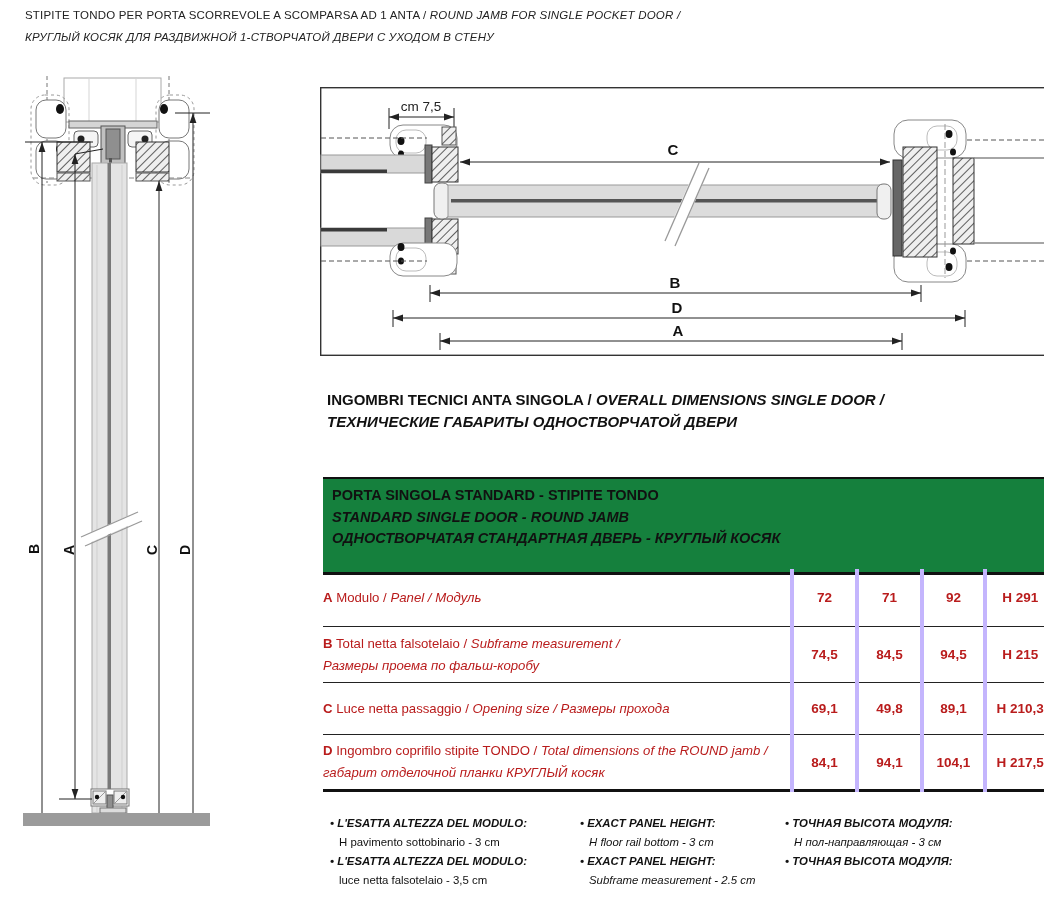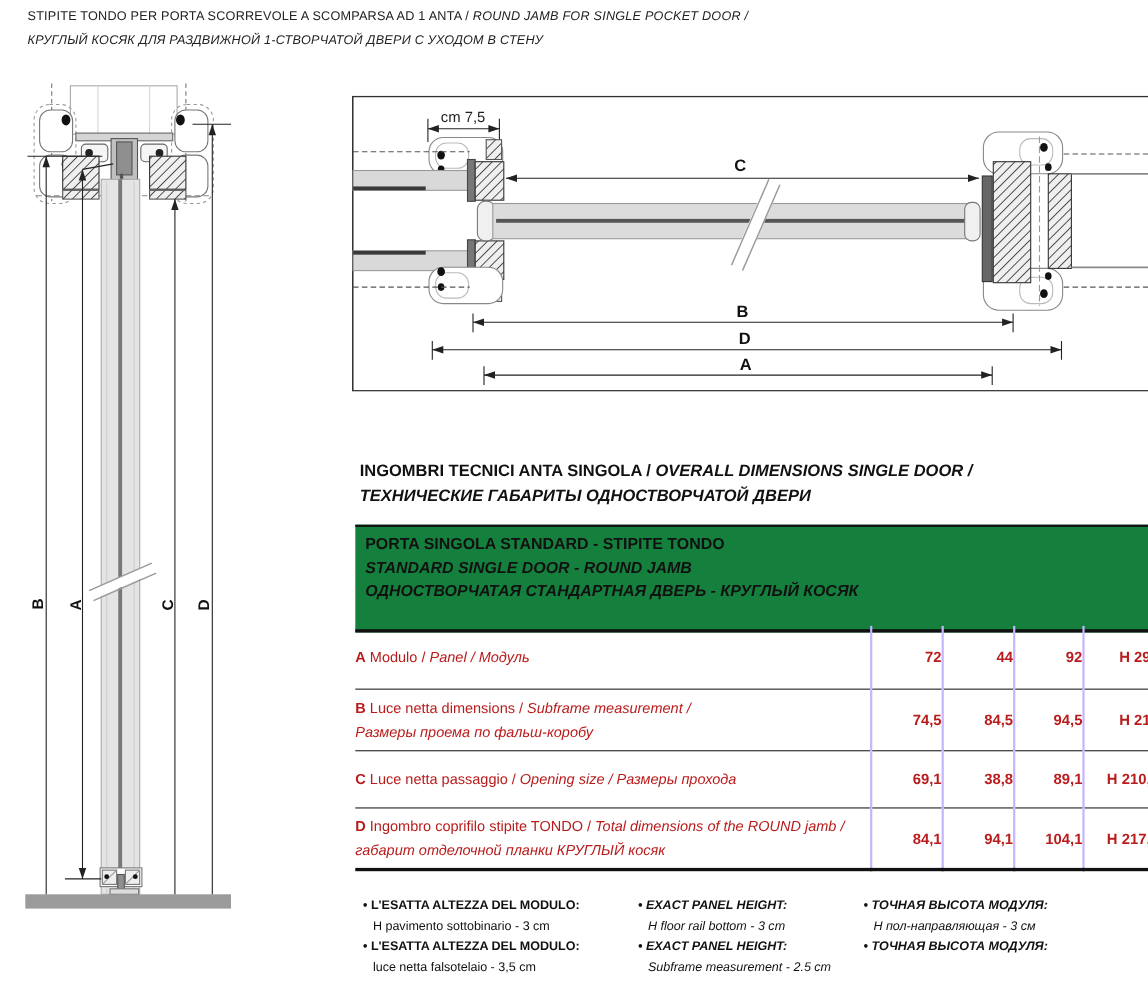--- a/index.html
+++ b/index.html
@@ -5,41 +5,41 @@
   html,body{margin:0;padding:0;background:#fff;}
   .page{position:relative;width:1044px;height:898px;background:#fff;overflow:hidden;
         font-family:"Liberation Sans",sans-serif;color:#1a1a1a;margin-left:17px;}
   
   .hdr{position:absolute;left:8px;top:4px;font-size:11.5px;letter-spacing:.2px;line-height:22px;color:#222;}
   
   .drawing-v{position:absolute;left:0;top:70px;}
   .drawing-h{position:absolute;left:303px;top:87px;}
   svg text{font-family:"Liberation Sans",sans-serif;}
   
-  .sec-title{position:absolute;left:310px;top:418px;font-size:15px;font-weight:bold;line-height:21.5px;color:#111;}
+  .sec-title{position:absolute;left:310px;top:389px;font-size:15px;font-weight:bold;line-height:21.5px;color:#111;}
   
   .tbl-hdr{position:absolute;left:306px;top:477px;width:722px;height:87px;background:#15803d;
            border-top:2px solid #111;border-bottom:3px solid #111;padding:6px 0 0 9px;
            font-size:14.5px;font-weight:bold;line-height:21.5px;color:#111;}
   
   table.dim{position:absolute;left:306px;top:569px;width:731px;border-collapse:collapse;table-layout:fixed;
             border-bottom:3px solid #111;font-size:13.2px;color:#b91c1c;}
   table.dim td{padding:0;vertical-align:middle;}
   table.dim tr + tr td{border-top:1px solid #222;}
   td.lbl{padding-left:8px;line-height:1.65;}
-  td.val{border-left:2px solid #c4b5fd;text-align:right;font-weight:bold;font-size:13.5px;}
+  td.val{border-left:4px solid #c4b5fd;text-align:center;font-weight:bold;font-size:13.5px;}
   td.val.last{border-right:1px solid #222;}
   .l2{margin:0;}
   
   .notes{position:absolute;left:313px;top:814px;width:724px;display:flex;font-size:11.4px;line-height:19px;color:#111;}
   .ncol{flex:0 0 auto;}
   .ncol.c1{width:250px;}
   .ncol.c2{width:205px;font-style:italic;}
   .ncol.c3{width:268px;font-style:italic;}
-  .ntitle{font-weight:bold;}
+  .ntitle{font-weight:bold;font-style:italic;}
   .nbody{padding-left:9px;}
   i{font-style:italic;}
 </style>
 </head>
 <body>
 
 <div class="page">
 
   <div class="hdr">
     <div><span>STIPITE TONDO PER PORTA SCORREVOLE A SCOMPARSA AD 1 ANTA / </span><i>ROUND JAMB FOR SINGLE POCKET DOOR /</i></div>
@@ -257,35 +257,35 @@
         <col style="width:469px">
         <col style="width:65px">
         <col style="width:65px">
         <col style="width:63px">
         <col style="width:69px">
       </colgroup>
     <tbody>
         <tr>
       <td class="lbl" style="height:57px"><b>A</b> <span>Modulo / </span><i>Panel / Модуль</i><div class="l2"><i></i></div></td>
       <td class="val">72</td>
-      <td class="val">44</td>
+      <td class="val">71</td>
       <td class="val">92</td>
       <td class="val last">H 291</td>
     </tr>
     <tr>
-      <td class="lbl" style="height:55px"><b>B</b> <span>Luce netta dimensions / </span><i>Subframe measurement /</i><div class="l2"><i>Размеры проема по фальш-коробу</i></div></td>
+      <td class="lbl" style="height:55px"><b>B</b> <span>Total netta falsotelaio / </span><i>Subframe measurement /</i><div class="l2"><i>Размеры проема по фальш-коробу</i></div></td>
       <td class="val">74,5</td>
       <td class="val">84,5</td>
       <td class="val">94,5</td>
       <td class="val last">H 215</td>
     </tr>
     <tr>
       <td class="lbl" style="height:51px"><b>C</b> <span>Luce netta passaggio / </span><i>Opening size / Размеры прохода</i><div class="l2"><i></i></div></td>
       <td class="val">69,1</td>
-      <td class="val">38,8</td>
+      <td class="val">49,8</td>
       <td class="val">89,1</td>
       <td class="val last">H 210,3</td>
     </tr>
     <tr>
       <td class="lbl" style="height:54px"><b>D</b> <span>Ingombro coprifilo stipite TONDO / </span><i>Total dimensions of the ROUND jamb /</i><div class="l2"><i>габарит отделочной планки КРУГЛЫЙ косяк</i></div></td>
       <td class="val">84,1</td>
       <td class="val">94,1</td>
       <td class="val">104,1</td>
       <td class="val last">H 217,5</td>
     </tr>

